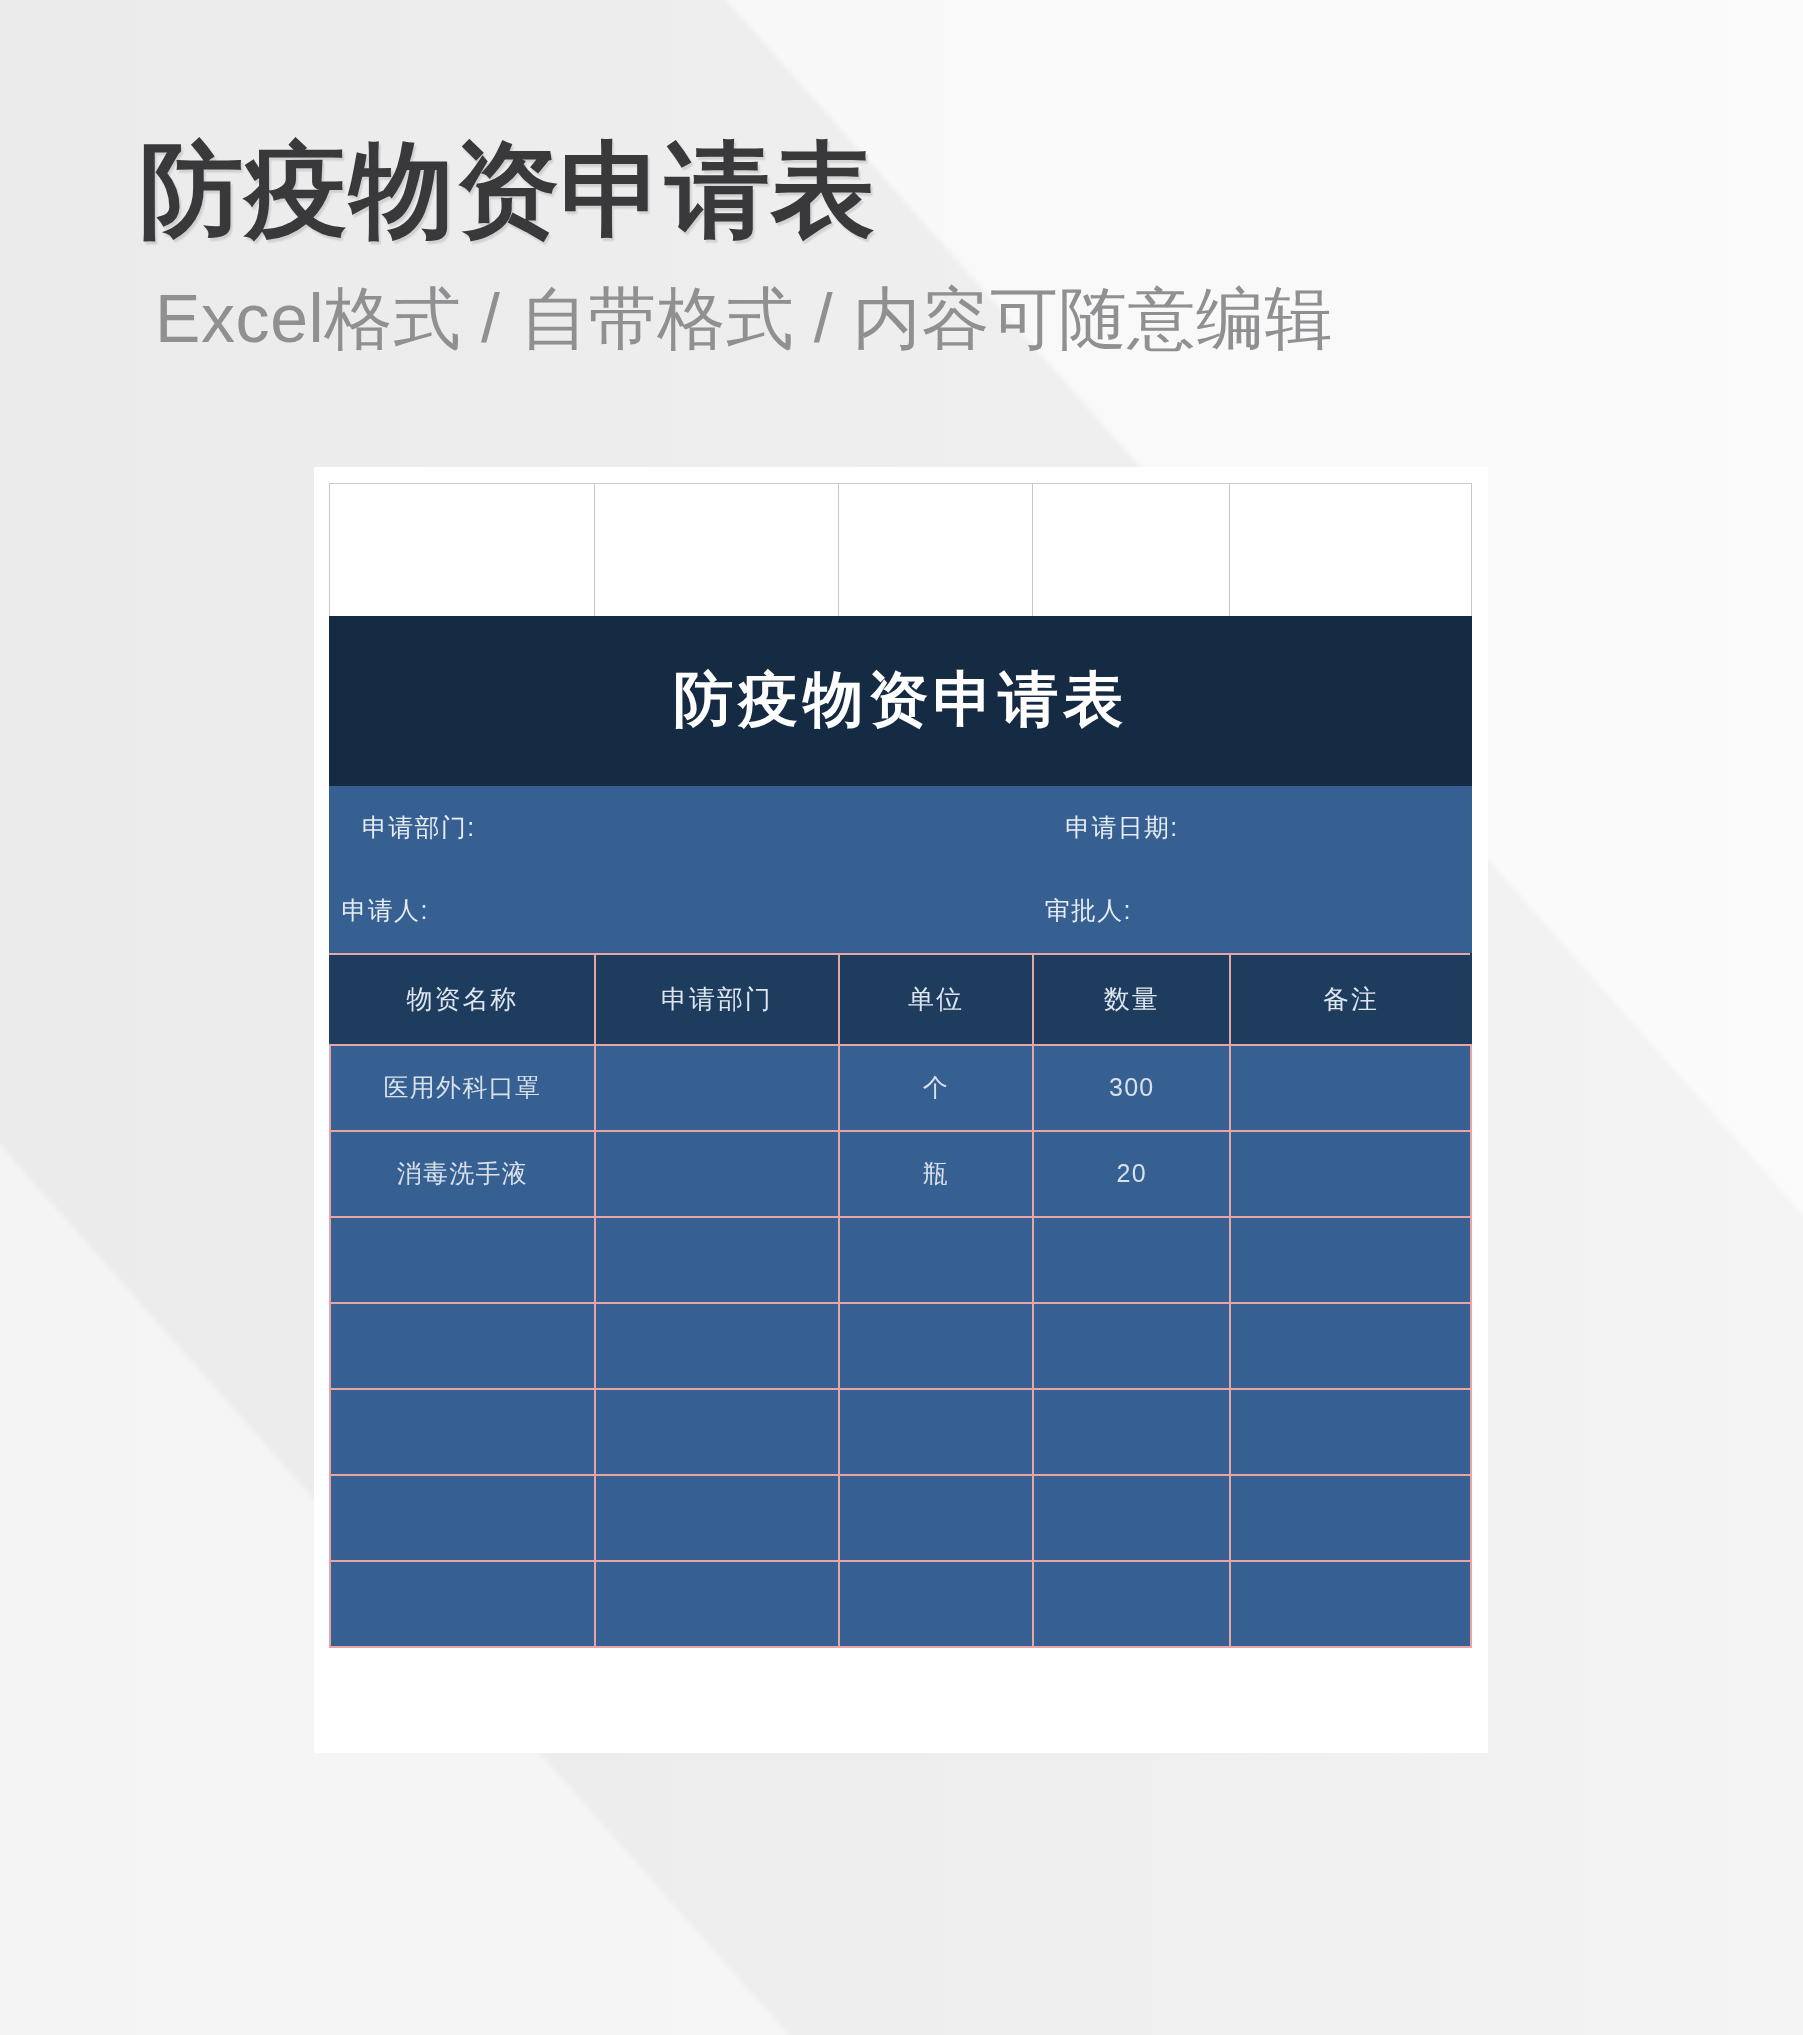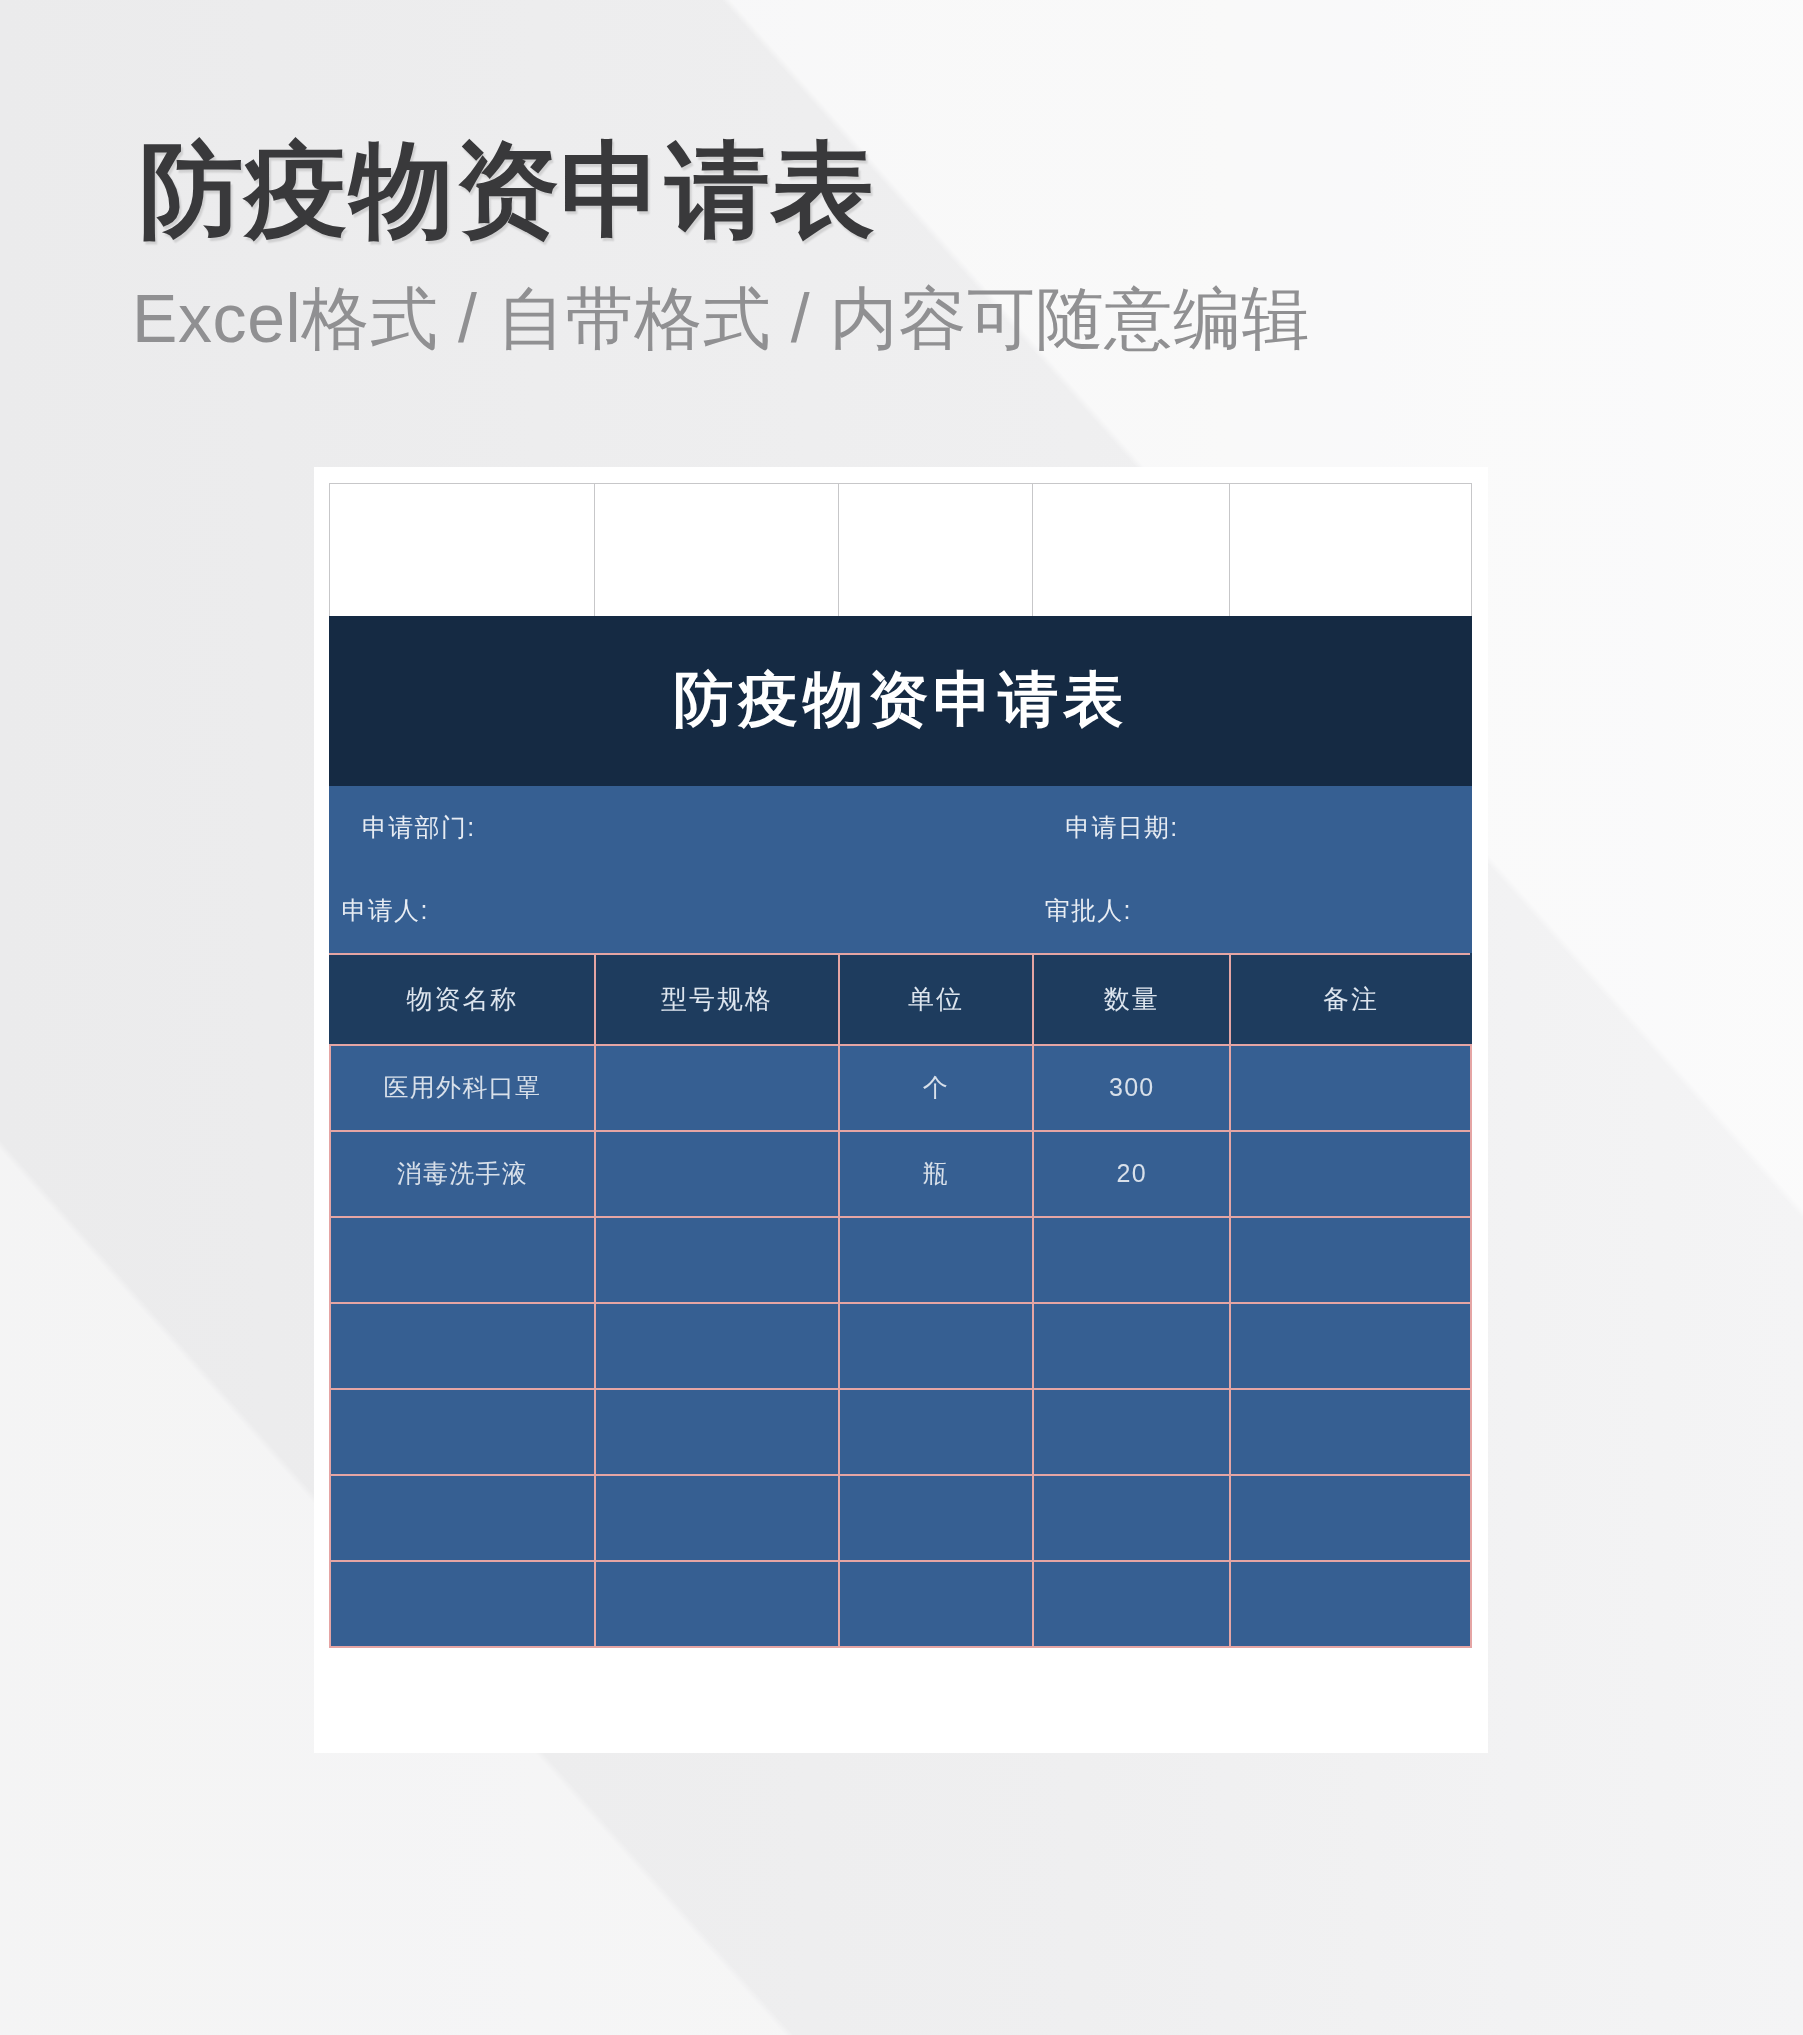--- a/index.html
+++ b/index.html
@@ -22,21 +22,21 @@
     font-size: 104px;
     line-height: 1.1;
     font-weight: 700;
     color: #39393b;
     letter-spacing: 1.3px;
     text-shadow: 1.9px 2.5px 1.9px rgba(0,0,0,0.12);
     white-space: nowrap;
   }
   .page-subtitle {
     position: absolute;
-    left: 132px;
+    left: 155px;
     top: 281px;
     font-size: 68px;
     line-height: 1.1;
     font-weight: 400;
     color: #909092;
     letter-spacing: 0.6px;
     white-space: nowrap;
   }
 
   .card {
@@ -157,21 +157,21 @@
     <colgroup>
       <col style="width:23.2%">
         <col style="width:21.4%">
         <col style="width:17.0%">
       <col style="width:17.3%">
         <col style="width:21.1%">
     </colgroup>
     <thead>
       <tr>
         <th>物资名称</th>
-        <th>型号规格</th>
+        <th>申请部门</th>
         <th>单位</th>
         <th>数量</th>
         <th>备注</th>
       </tr>
     </thead>
     <tbody>
       <tr>
         <td>医用外科口罩</td>
         <td></td>
         <td>个</td>

